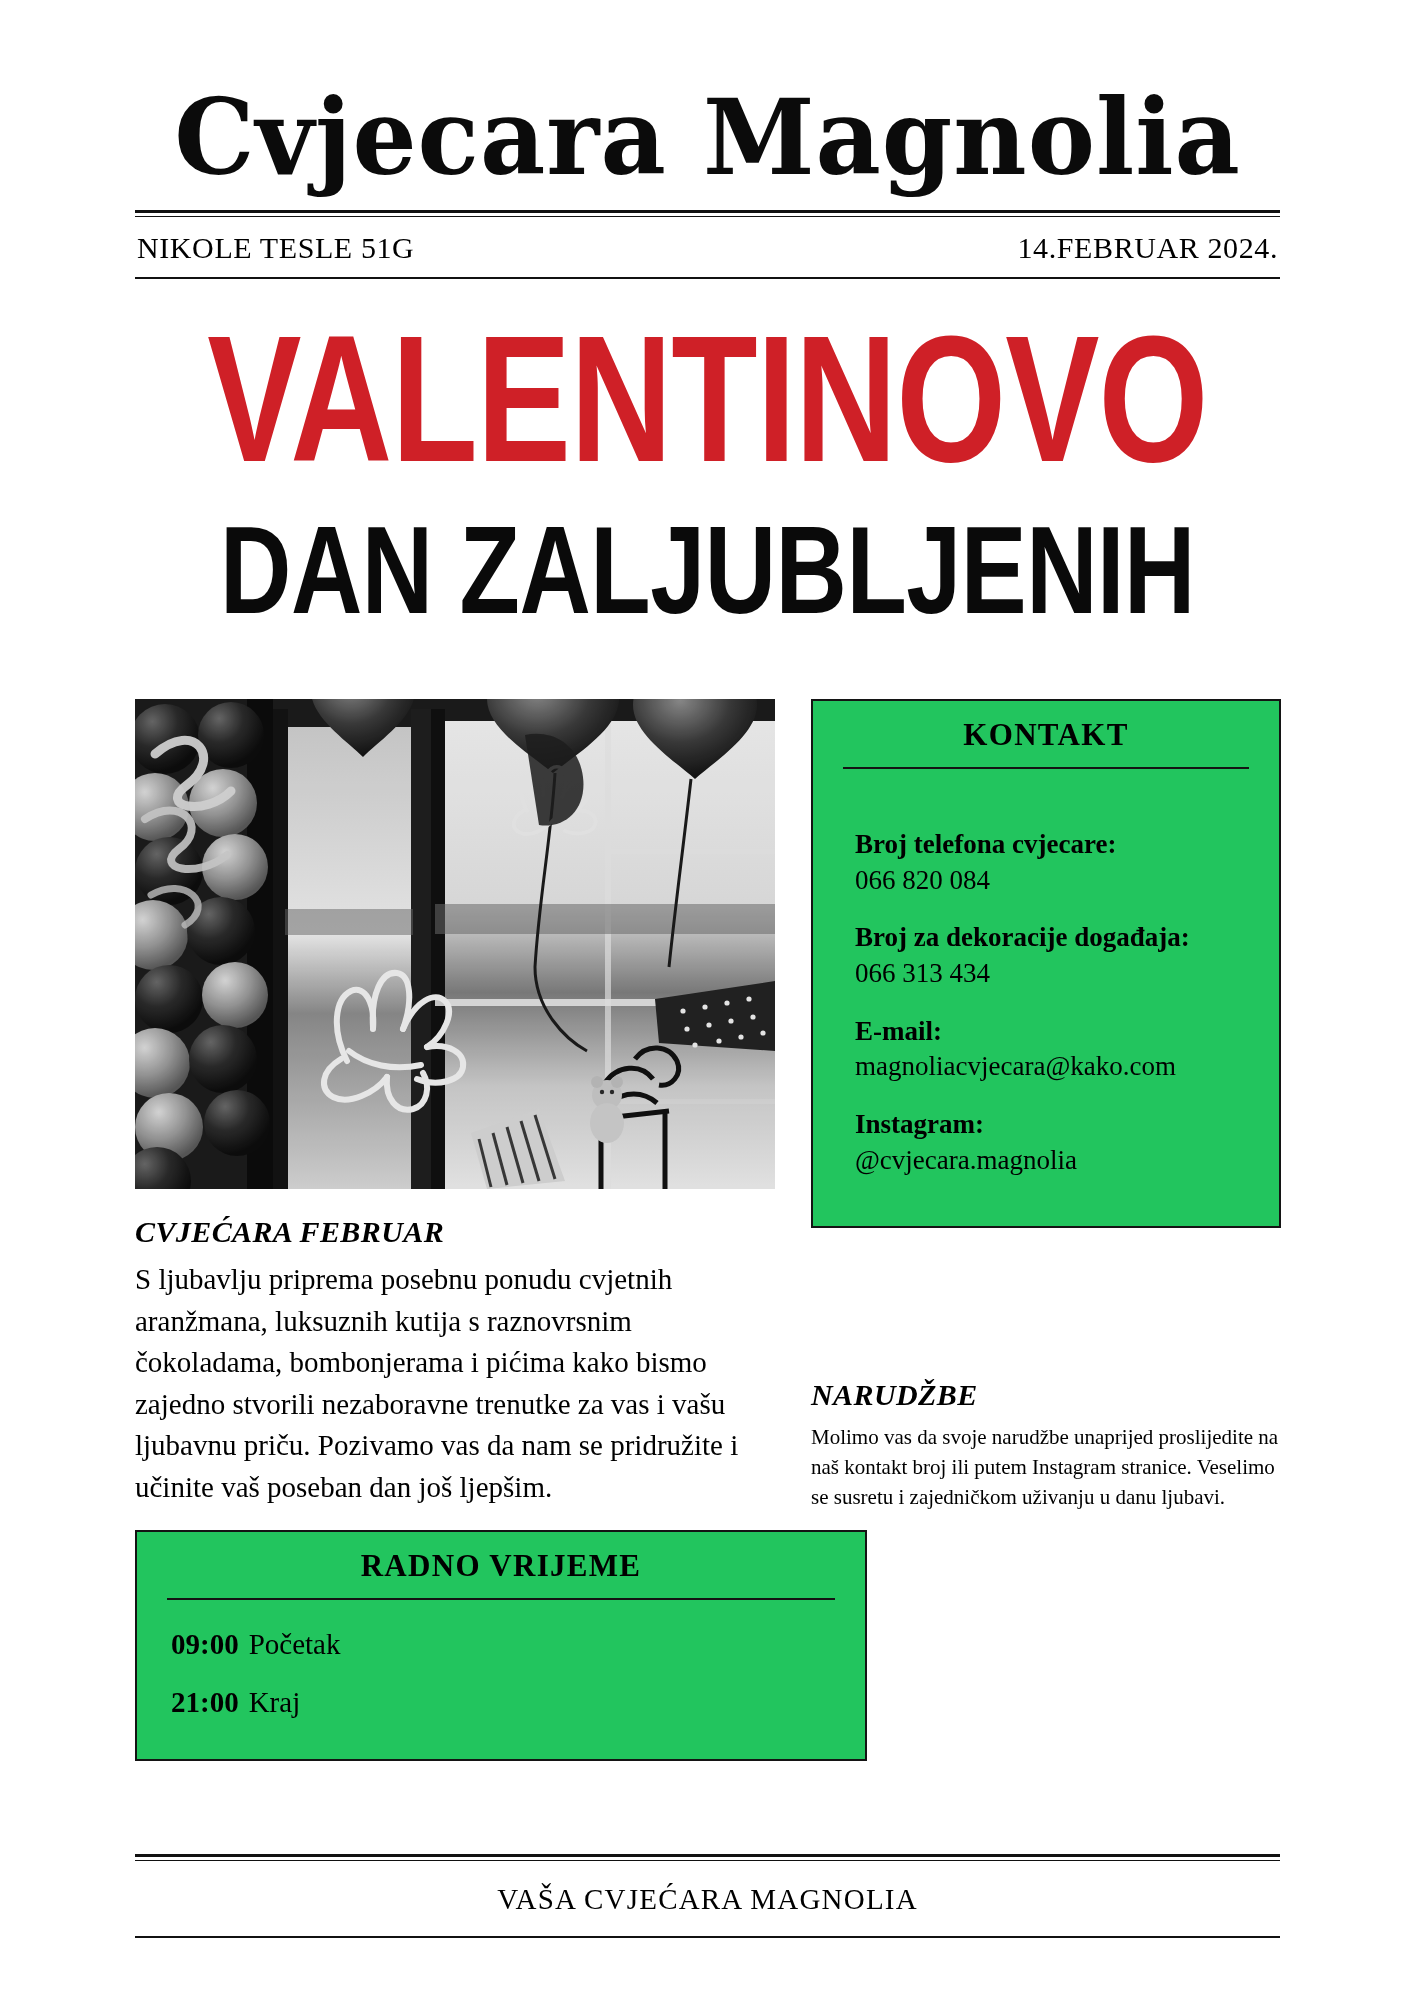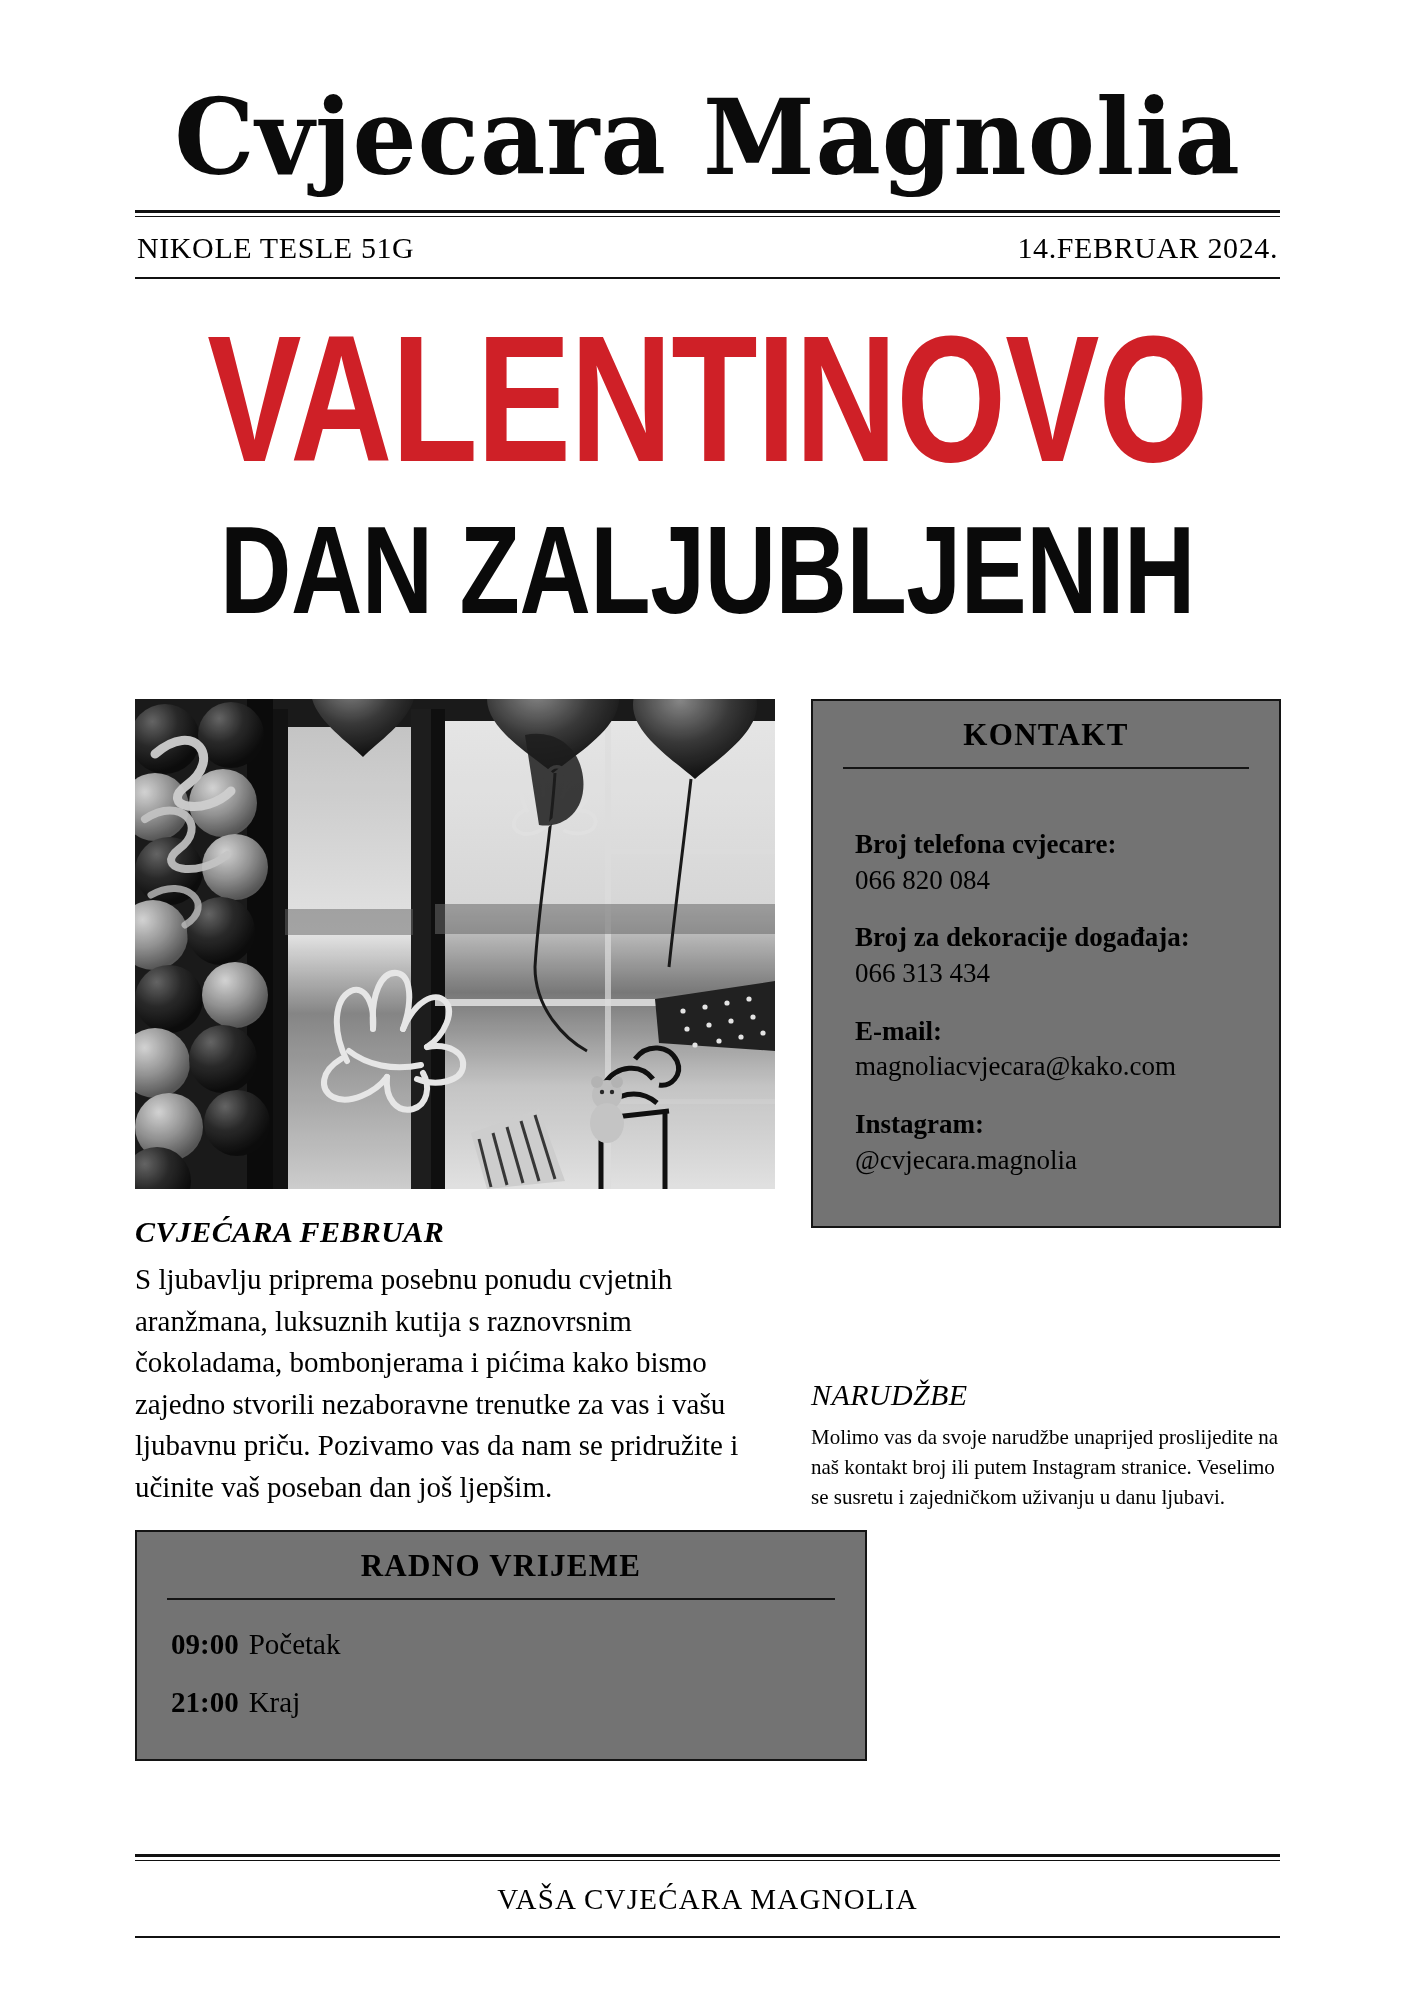--- a/index.html
+++ b/index.html
@@ -123,21 +123,21 @@
   }
   .article-body {
     font-size: 29px;
     line-height: 1.43;
     text-align: left;
   }
 
   
   .box {
     border: 2px solid #141414;
-    background: #737373;
+    background: #22c55e;
     box-sizing: border-box;
   }
   .box-title {
     text-align: center;
     font-weight: bold;
     font-size: 31px;
     letter-spacing: 1.3px;
     padding-top: 16px;
   }
   .box-rule {
@@ -179,21 +179,21 @@
   }
   .hours-time { font-weight: bold; }
   .hours-label { margin-left: 10px; }
 
   
   .orders {
     margin-top: 150px;
   }
   .orders-head {
     font-style: italic;
-    font-weight: normal;
+    font-weight: bold;
     font-size: 30px;
     letter-spacing: 0.4px;
     margin-bottom: 10px;
   }
   .orders-body {
     font-size: 21px;
     line-height: 1.43;
   }
 
   

